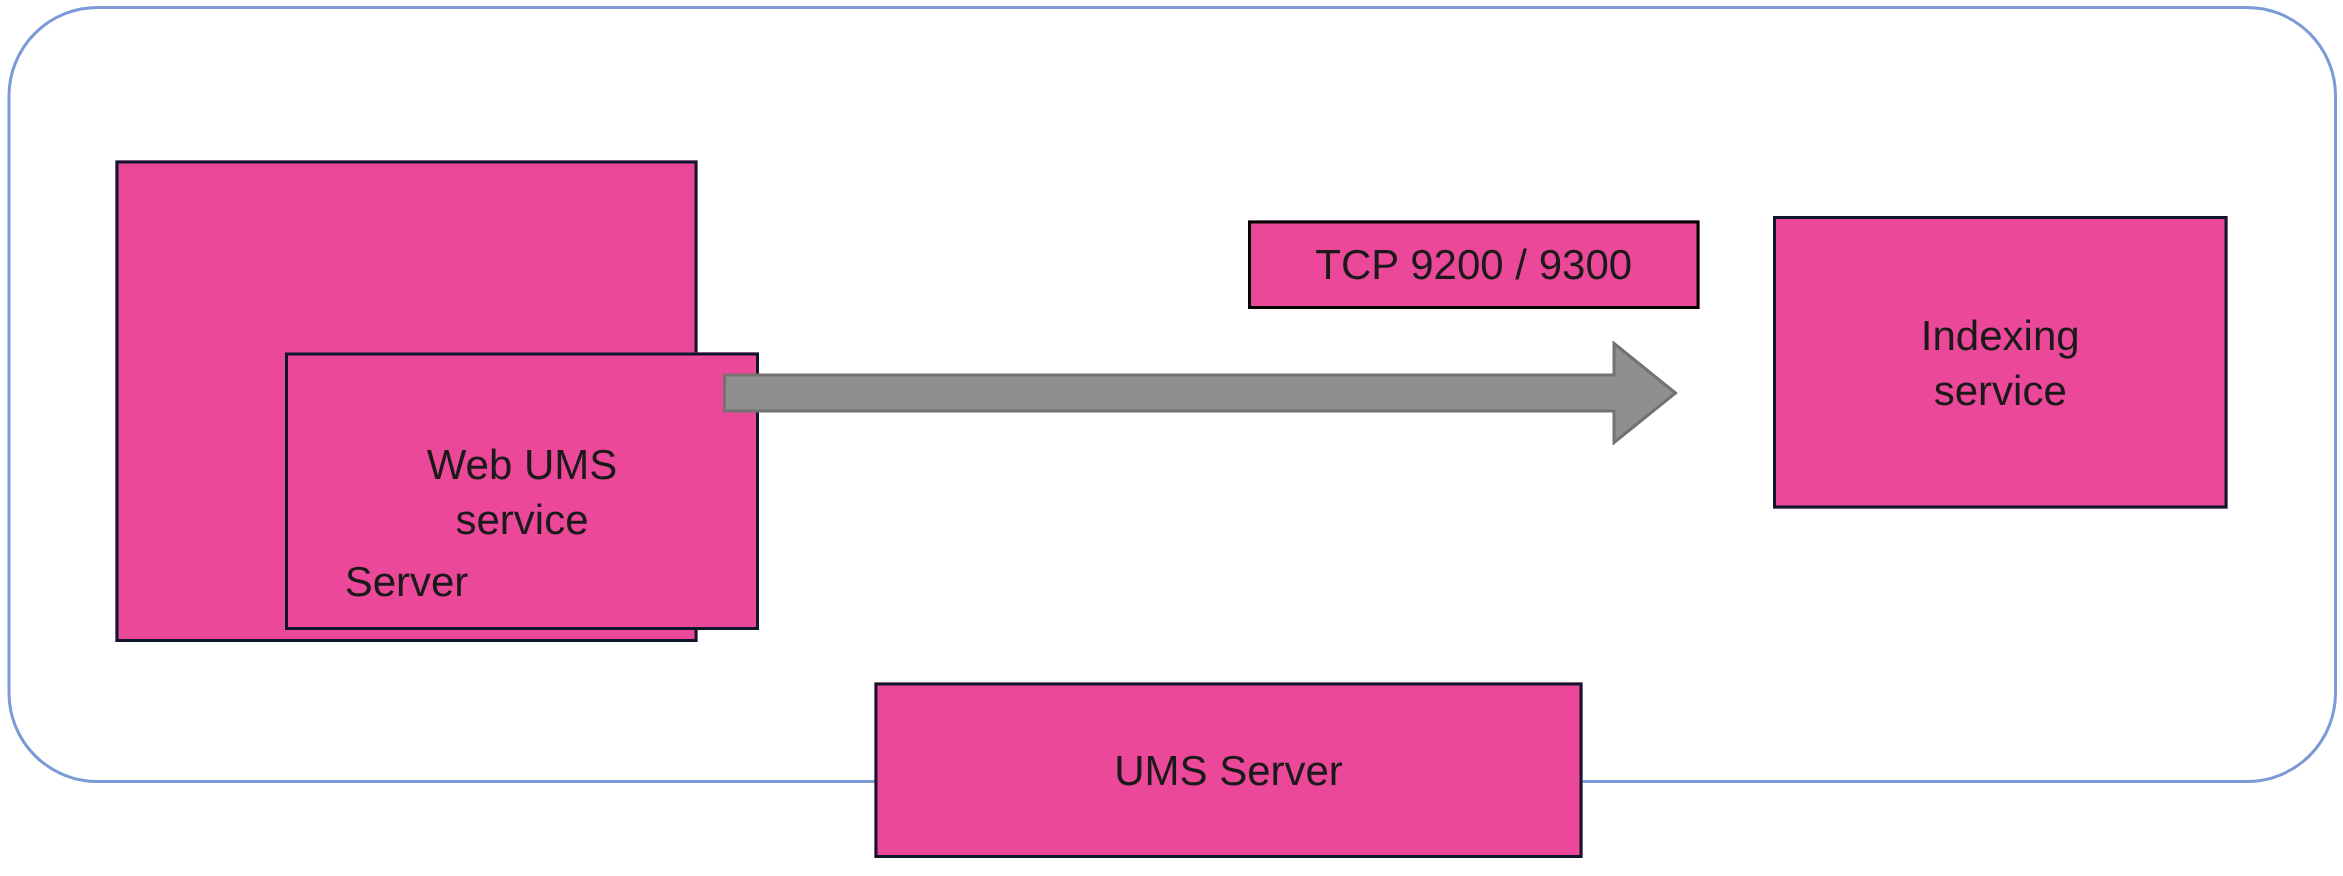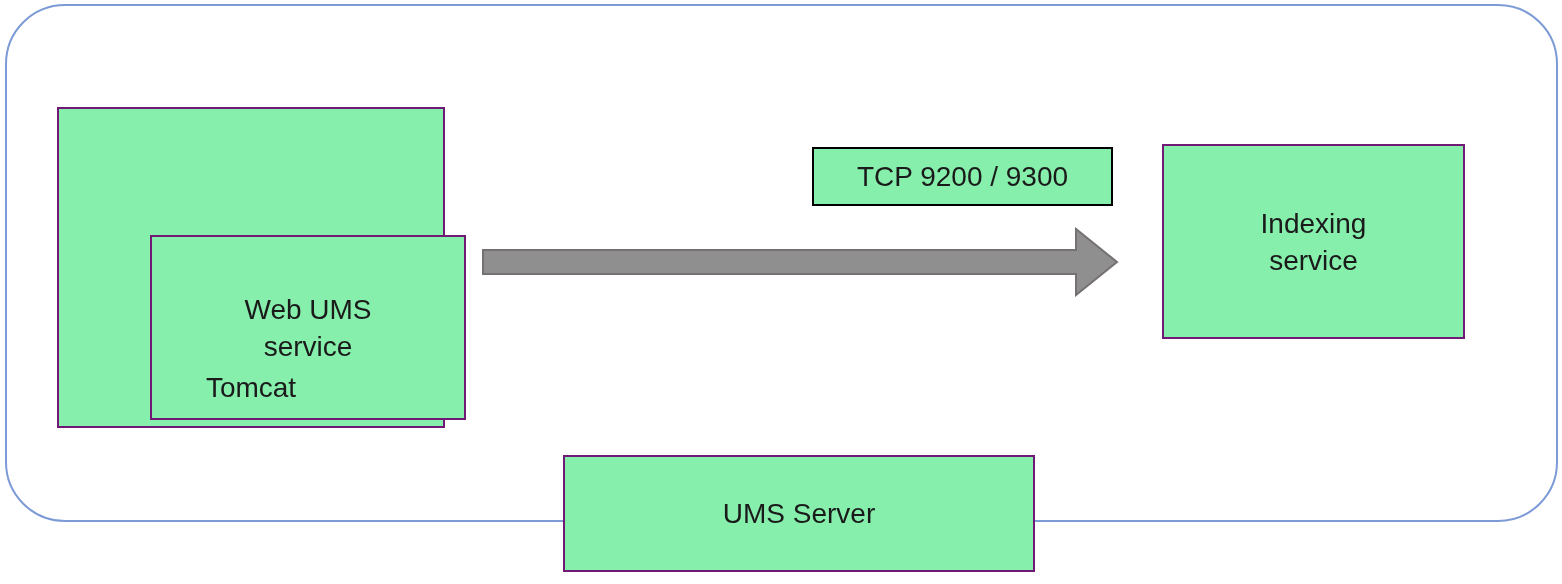--- a/index.html
+++ b/index.html
@@ -12,23 +12,24 @@
     position: relative;
     width: 1562px;
     height: 584px;
     background: #ffffff;
     overflow: hidden;
     color: #1a1a1a;
   }
   .box {
     position: absolute;
     box-sizing: border-box;
-    background: #86efac;
+    background: #ec4899;
+    margin-left: 20px;
   }
-  .blue-border { border: 2px solid #701a75; }
+  .blue-border { border: 2px solid #0f172a; }
   .centered {
     display: flex;
     align-items: center;
     justify-content: center;
     text-align: center;
     font-size: 28px;
     line-height: 37px;
     white-space: pre-line;
   }
   .outer-rect {
@@ -97,21 +98,21 @@
 <body>
 
 <div class="stage">
 
   <div class="outer-rect"></div>
 
   <div class="box blue-border tomcat-box">
 
     <div class="box blue-border webums-box centered">Web UMS
 service</div>
-    <div class="tomcat-label">Tomcat</div>
+    <div class="tomcat-label">Server</div>
   </div>
 
   <svg class="flow-arrow" viewBox="0 0 640 70" xmlns="http://www.w3.org/2000/svg">
     <polygon points="1,23 594,23 594,2 635,35 594,68 594,47 1,47" fill="#8F8F8F" stroke="#767171" stroke-width="2"></polygon>
   </svg>
 
   <div class="box tcp-label-box centered">TCP 9200 / 9300</div>
 
   <div class="box blue-border indexing-box centered">Indexing
 service</div>

